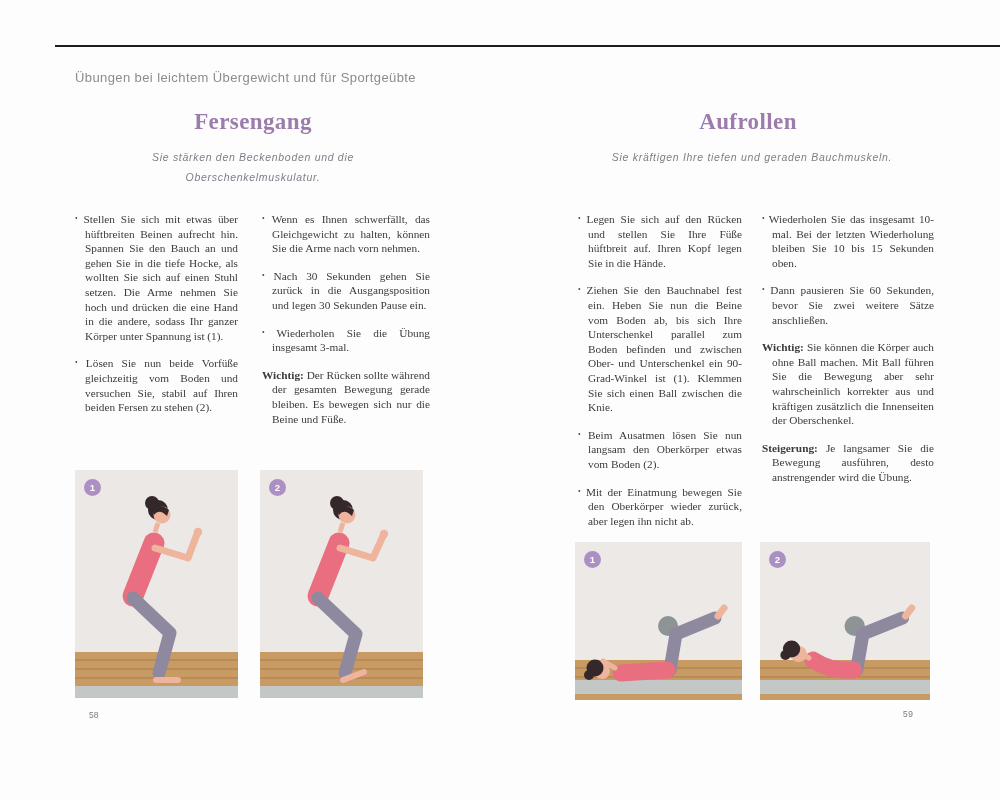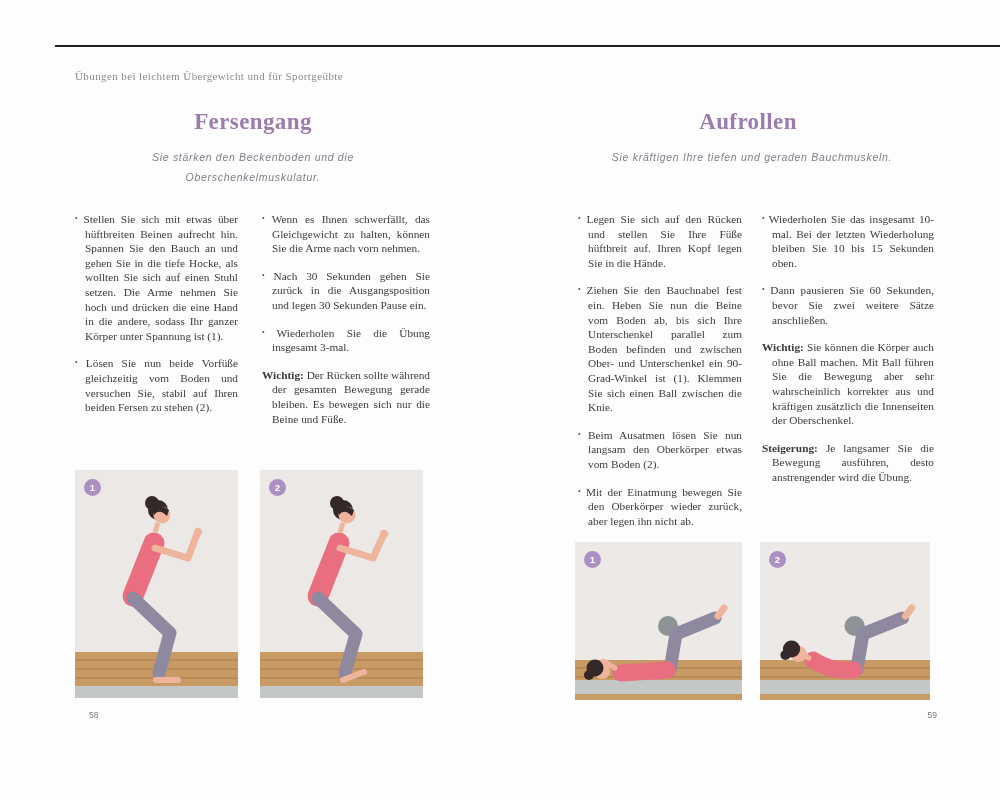--- a/index.html
+++ b/index.html
@@ -3,21 +3,21 @@
 <meta charset="utf-8">
 <style>
   html,body { margin:0; padding:0; background:#ffffff; }
   .stage {
     position:relative; width:1000px; height:800px; overflow:hidden;
     background:#fefdfd; font-family:"Liberation Serif", serif;
   }
   .top-line { position:absolute; left:55px; top:45px; width:945px; height:2px; background:#1e1e1e; }
   .running-head {
     position:absolute; left:75px; top:70px;
-    font-family:Liberation Serif, serif; font-size:11px;
+    font-family:Liberation Sans, sans-serif; font-size:13px;
     letter-spacing:0.4px; color:#8d8a8d;
   }
   .ex-title {
     position:absolute; top:109px; text-align:center;
     font-family:"Liberation Serif", serif; font-weight:bold;
     font-size:23px; color:#9b7cac; letter-spacing:0.4px;
   }
   #title-left  { left:75px;  width:356px; }
   #title-right { left:568px; width:360px; }
   .ex-subtitle {
@@ -50,21 +50,21 @@
     position:absolute; left:9px; top:9px; width:17px; height:17px;
     border-radius:50%; background:#ac90c3; color:#ffffff;
     font-family:"Liberation Sans", sans-serif; font-size:9.5px; font-weight:bold;
     display:flex; align-items:center; justify-content:center;
   }
   .pagenum {
     position:absolute; top:710px;
     font-family:"Liberation Sans", sans-serif; font-size:8.5px; color:#7d7a7a;
   }
   #pn-left { left:69px;margin-left:20px; }
-  #pn-right { right:63px; }
+  #pn-right { right:87px;font-family:Liberation Mono, monospace; }
 </style>
 </head>
 <body>
 
 <div class="stage">
 
   <div class="top-line"></div>
 
   <div class="running-head">Übungen bei leichtem Übergewicht und für Sportgeübte</div>
 

